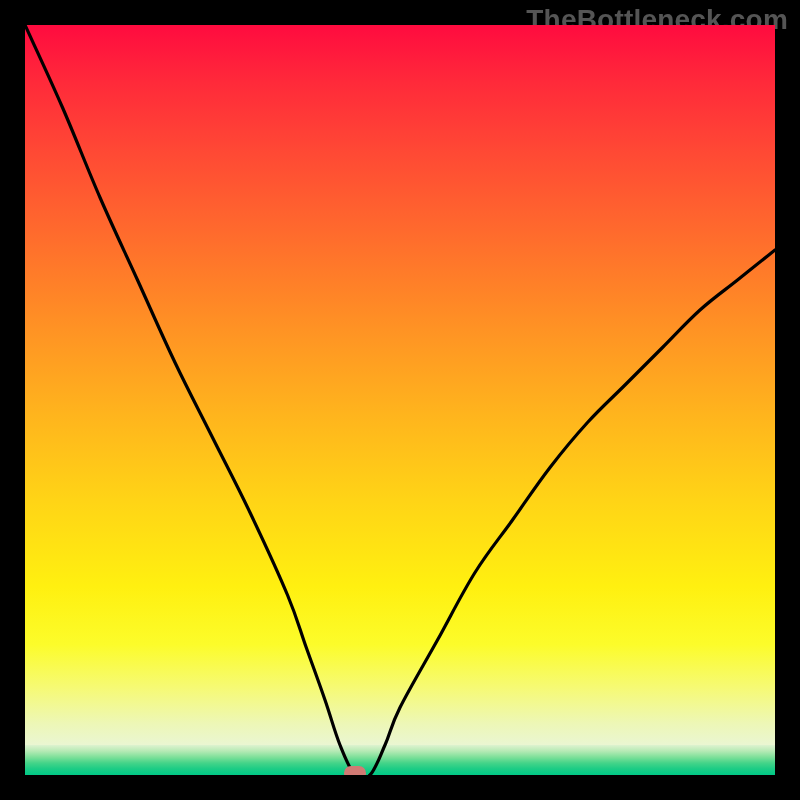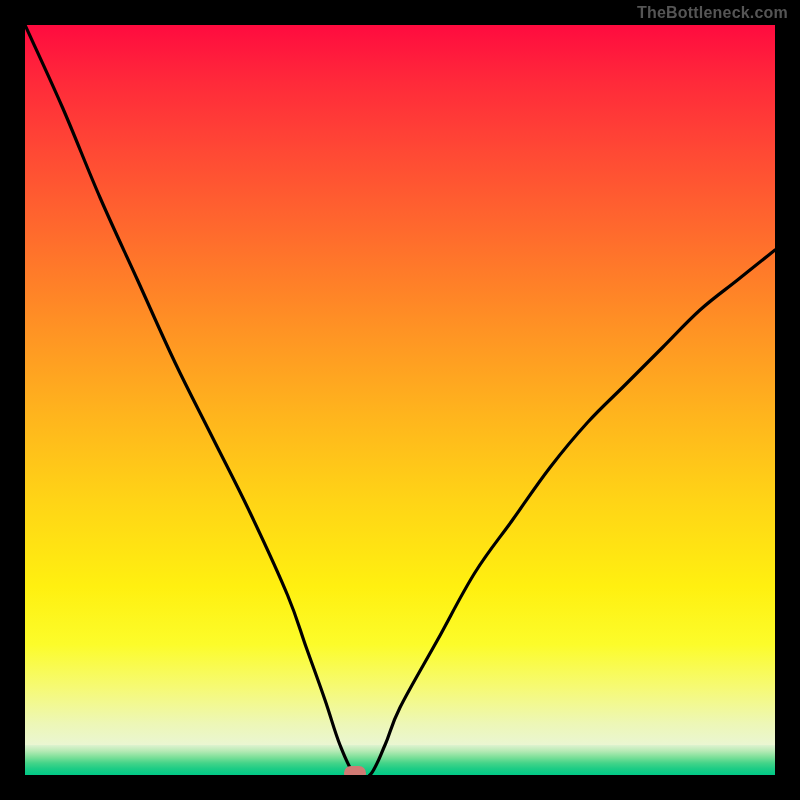--- a/index.html
+++ b/index.html
@@ -15,21 +15,21 @@
     position: relative;
     width: 800px;
     height: 800px;
     background: #000;
   }
   .attribution {
     position: absolute;
     top: 4px;
     right: 12px;
     color: #555;
-    font-size: 16px;
+    font-size: 28px;
     font-weight: 600;
     letter-spacing: 0.2px;
     user-select: none;
   }
   .plot-area {
     position: absolute;
     left: 25px;
     top: 25px;
     width: 750px;
     height: 750px;

